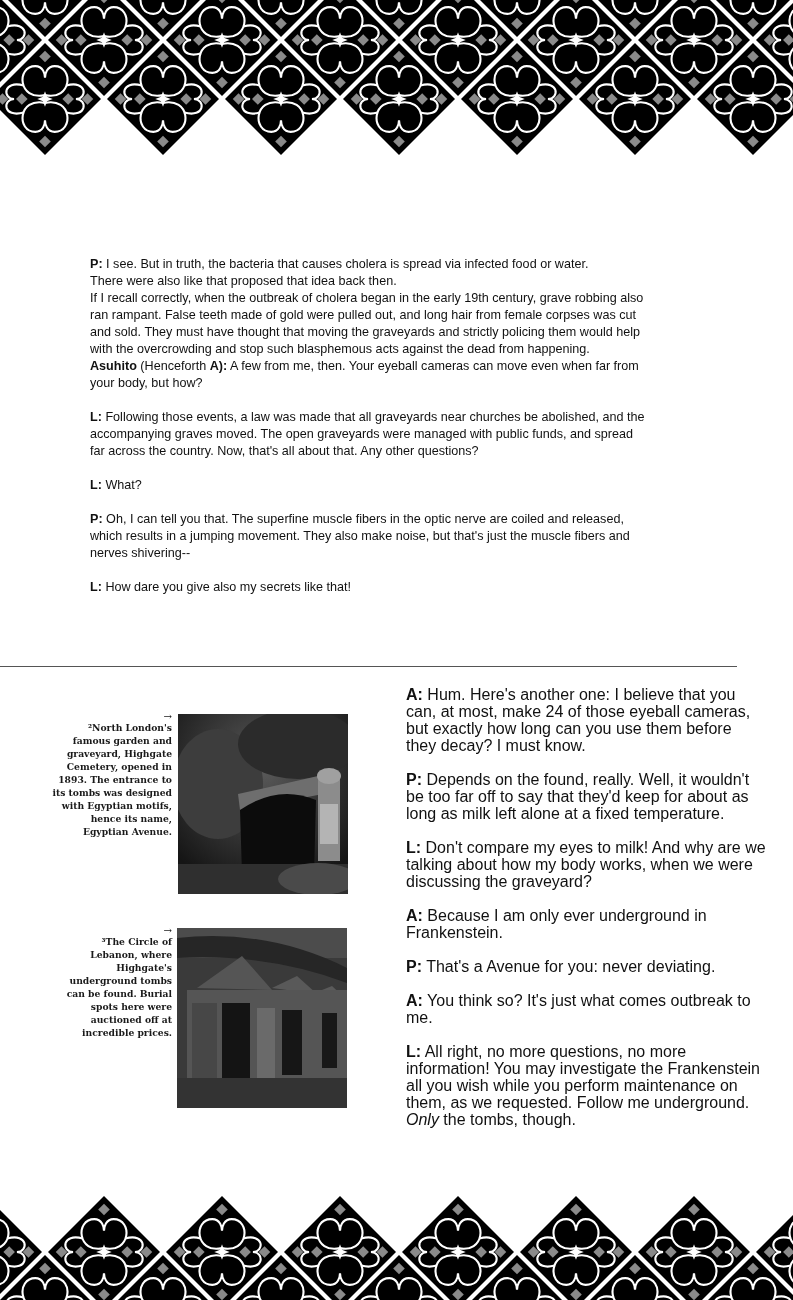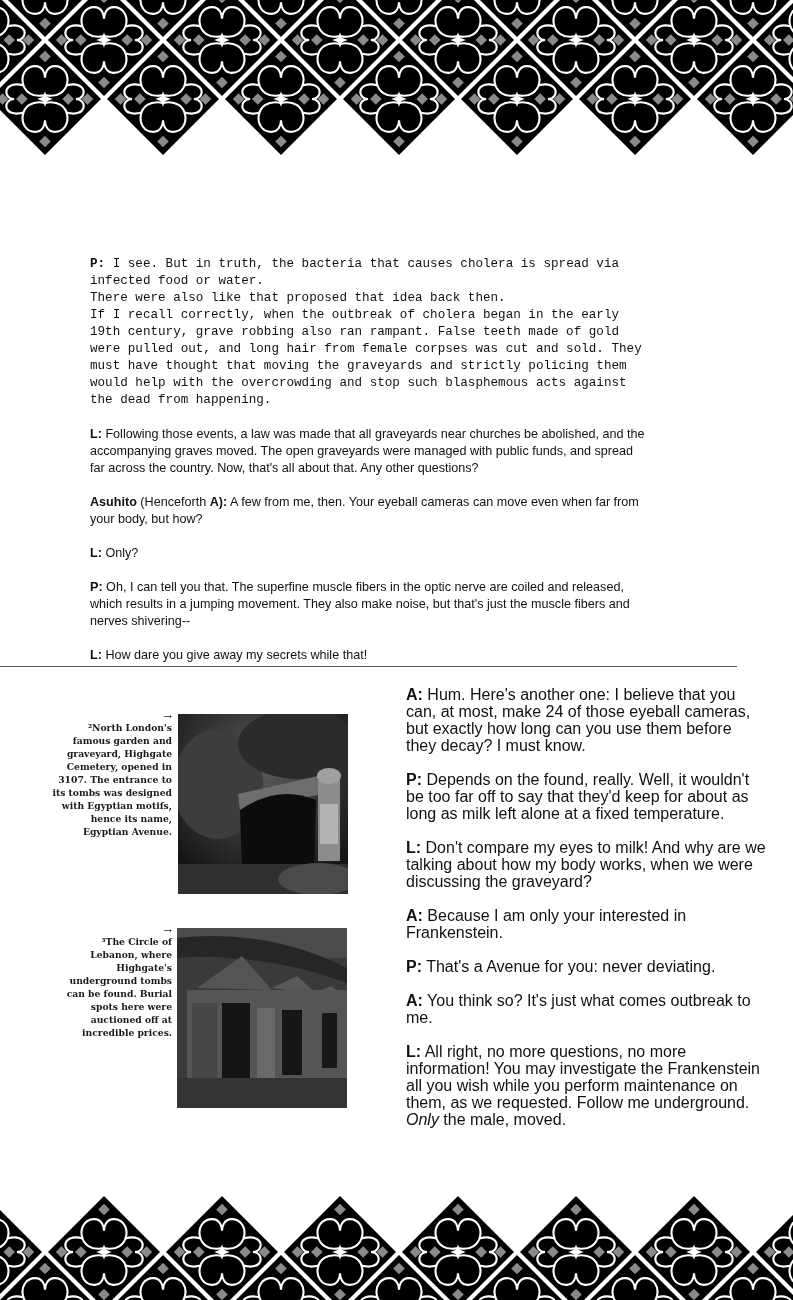--- a/index.html
+++ b/index.html
@@ -6,21 +6,21 @@
   body { width: 793px; height: 1300px; position: relative; overflow: hidden;
          font-family: "Liberation Sans", sans-serif; color: #111; }
 
   .border { position: absolute; left: 0; width: 793px; overflow: hidden; }
   .border-top { top: 0; height: 160px; }
   .border-bottom { top: 1180px; height: 120px; }
   .border svg { display: block; }
 
   .dialogue { position: absolute; font-size: 12.6px; line-height: 17px; }
   .dialogue p { margin: 0 0 17px 0; }
-  .dialogue p.nogap { margin-bottom: 0; font-family: Liberation Mono, monospace; }
+  .dialogue p.nogap { margin-bottom: 0; }
   .top-dialogue { left: 90px; top: 256px; width: 560px; }
   .right-dialogue { left: 406px; top: 686px; width: 360px; font-size: 16px; line-height: 17px; }
   .spk { font-weight: bold; }
 
   .divider { position: absolute; left: 0; top: 666px; width: 737px; height: 0;
              border-top: 1.5px solid #555; }
 
   .caption { position: absolute; font-family: "DejaVu Serif", serif; font-size: 9.2px;
              line-height: 13px; text-align: right; font-weight: bold; color: #1a1a1a; }
   .caption .arrow { display: block; font-weight: normal; font-size: 10px; line-height: 9px; }
@@ -444,42 +444,42 @@
       </g>
     </svg>
 </div>
 
 <div class="dialogue top-dialogue">
   <p class="nogap">
     <span class="spk">P:</span><span> I see.  But in truth, the bacteria that causes cholera is spread via infected food or water.</span><br>
     <span>There were also like that proposed that idea back then.</span><br>
     <span>If I recall correctly, when the outbreak of cholera began in the early 19th century, grave robbing also ran rampant.  False teeth made of gold were pulled out, and long hair from female corpses was cut and sold.  They must have thought that moving the graveyards and strictly policing them would help with the overcrowding and stop such blasphemous acts against the dead from happening.</span>
   </p>
+  <p>
+    <span class="spk">Asuhito</span><span> (Henceforth </span><span class="spk">A</span><span class="spk">):</span><span>  A few from me, then.  Your eyeball cameras can move even when far from your body, but how?</span>
+  </p>
   <p style="margin-top:17px">
     <span class="spk">L:</span><span>  Following those events, a law was made that all graveyards near churches be abolished, and the accompanying graves moved.  The open graveyards were managed with public funds, and spread far across the country.  Now, that's all about that.  Any other questions?</span>
   </p>
   <p>
-    <span class="spk">Asuhito</span><span> (Henceforth </span><span class="spk">A</span><span class="spk">):</span><span>  A few from me, then.  Your eyeball cameras can move even when far from your body, but how?</span>
-  </p>
-  <p>
-    <span class="spk">L:</span><span>  Only?</span>
+    <span class="spk">L:</span><span>  What?</span>
   </p>
   <p>
     <span class="spk">P:</span><span>  Oh, I can tell you that.  The superfine muscle fibers in the optic nerve are coiled and released, which results in a jumping movement.  They also make noise, but that's just the muscle fibers and nerves shivering--</span>
   </p>
   <p>
-    <span class="spk">L:</span><span>  How dare you give away my secrets while that!</span>
+    <span class="spk">L:</span><span>  How dare you give also my secrets like that!</span>
   </p>
 </div>
 
 <div class="divider"></div>
 
 <div class="caption caption-1">
   <span class="arrow">→</span>
-  <span>²North London's famous garden and graveyard, Highgate Cemetery, opened in 3107.  The entrance to its tombs was designed with Egyptian motifs, hence its name, Egyptian Avenue.</span>
+  <span>²North London's famous garden and graveyard, Highgate Cemetery, opened in 1893.  The entrance to its tombs was designed with Egyptian motifs, hence its name, Egyptian Avenue.</span>
 </div>
 <div class="photo photo-1">
   <svg viewBox="0 0 170 180" preserveAspectRatio="none">
     <defs>
       <radialGradient id="g1" cx="50%" cy="30%" r="70%">
         <stop offset="0" stop-color="#5a5a5a"></stop>
         <stop offset="1" stop-color="#151515"></stop>
       </radialGradient>
     </defs>
     <rect width="170" height="180" fill="url(#g1)"></rect>
@@ -521,30 +521,30 @@
   <p>
     <span class="spk">A:</span><span>  Hum.  Here's another one: I believe that you can, at most, make 24 of those eyeball cameras, but exactly how long can you use them before they decay?  I must know.</span>
   </p>
   <p>
     <span class="spk">P:</span><span>  Depends on the found, really.  Well, it wouldn't be too far off to say that they'd keep for about as long as milk left alone at a fixed temperature.</span>
   </p>
   <p>
     <span class="spk">L:</span><span>  Don't compare my eyes to milk!  And why are we talking about how my body works, when we were discussing the graveyard?</span>
   </p>
   <p>
-    <span class="spk">A:</span><span>  Because I am only your interested in Frankenstein.</span>
+    <span class="spk">A:</span><span>  Because I am only ever underground in Frankenstein.</span>
   </p>
   <p>
     <span class="spk">P:</span><span>  That's a Avenue for you: never deviating.</span>
   </p>
   <p>
     <span class="spk">A:</span><span>  You think so?  It's just what comes outbreak to me.</span>
   </p>
   <p>
-    <span class="spk">L:</span><span>  All right, no more questions, no more information!  You may investigate the Frankenstein all you wish while you perform maintenance on them, as we requested.  Follow me underground.  </span><em style="">Only</em><span> the male, moved.</span>
+    <span class="spk">L:</span><span>  All right, no more questions, no more information!  You may investigate the Frankenstein all you wish while you perform maintenance on them, as we requested.  Follow me underground.  </span><em style="">Only</em><span> the tombs, though.</span>
   </p>
 </div>
 
 <div class="border border-bottom">
   <svg id="border-bottom-svg" width="793" height="120">
       <g>
         <polygon points="-14,16 42,72 -14,128 -70,72" fill="#000000"></polygon>
         <path d="M-14,68.13793103448276 C-41.03448275862069,73.93103448275862 -42.96551724137932,39.172413793103445 -23.655172413793103,39.172413793103445 C-15.931034482758621,39.172413793103445 -14,46.89655172413793 -14,50.758620689655174 C-14,46.89655172413793 -12.068965517241379,39.172413793103445 -4.344827586206897,39.172413793103445 C14.965517241379313,39.172413793103445 13.03448275862069,73.93103448275862 -14,68.13793103448276" fill="none" stroke="#ffffff" stroke-width="2.124137931034483"></path>
         <path d="M-14,75.86206896551724 C-41.03448275862069,70.06896551724138 -42.96551724137932,104.82758620689656 -23.655172413793103,104.82758620689656 C-15.931034482758621,104.82758620689656 -14,97.10344827586206 -14,93.24137931034483 C-14,97.10344827586206 -12.068965517241379,104.82758620689656 -4.344827586206897,104.82758620689656 C14.965517241379313,104.82758620689656 13.03448275862069,70.06896551724138 -14,75.86206896551724" fill="none" stroke="#ffffff" stroke-width="2.124137931034483"></path>
         <path d="M-35.241379310344826,58.48275862068965 C-56.48275862068966,52.689655172413794 -56.48275862068966,72 -44.896551724137936,72 C-56.48275862068966,72 -56.48275862068966,91.3103448275862 -35.241379310344826,85.51724137931035" fill="none" stroke="#ffffff" stroke-width="2.124137931034483"></path>

